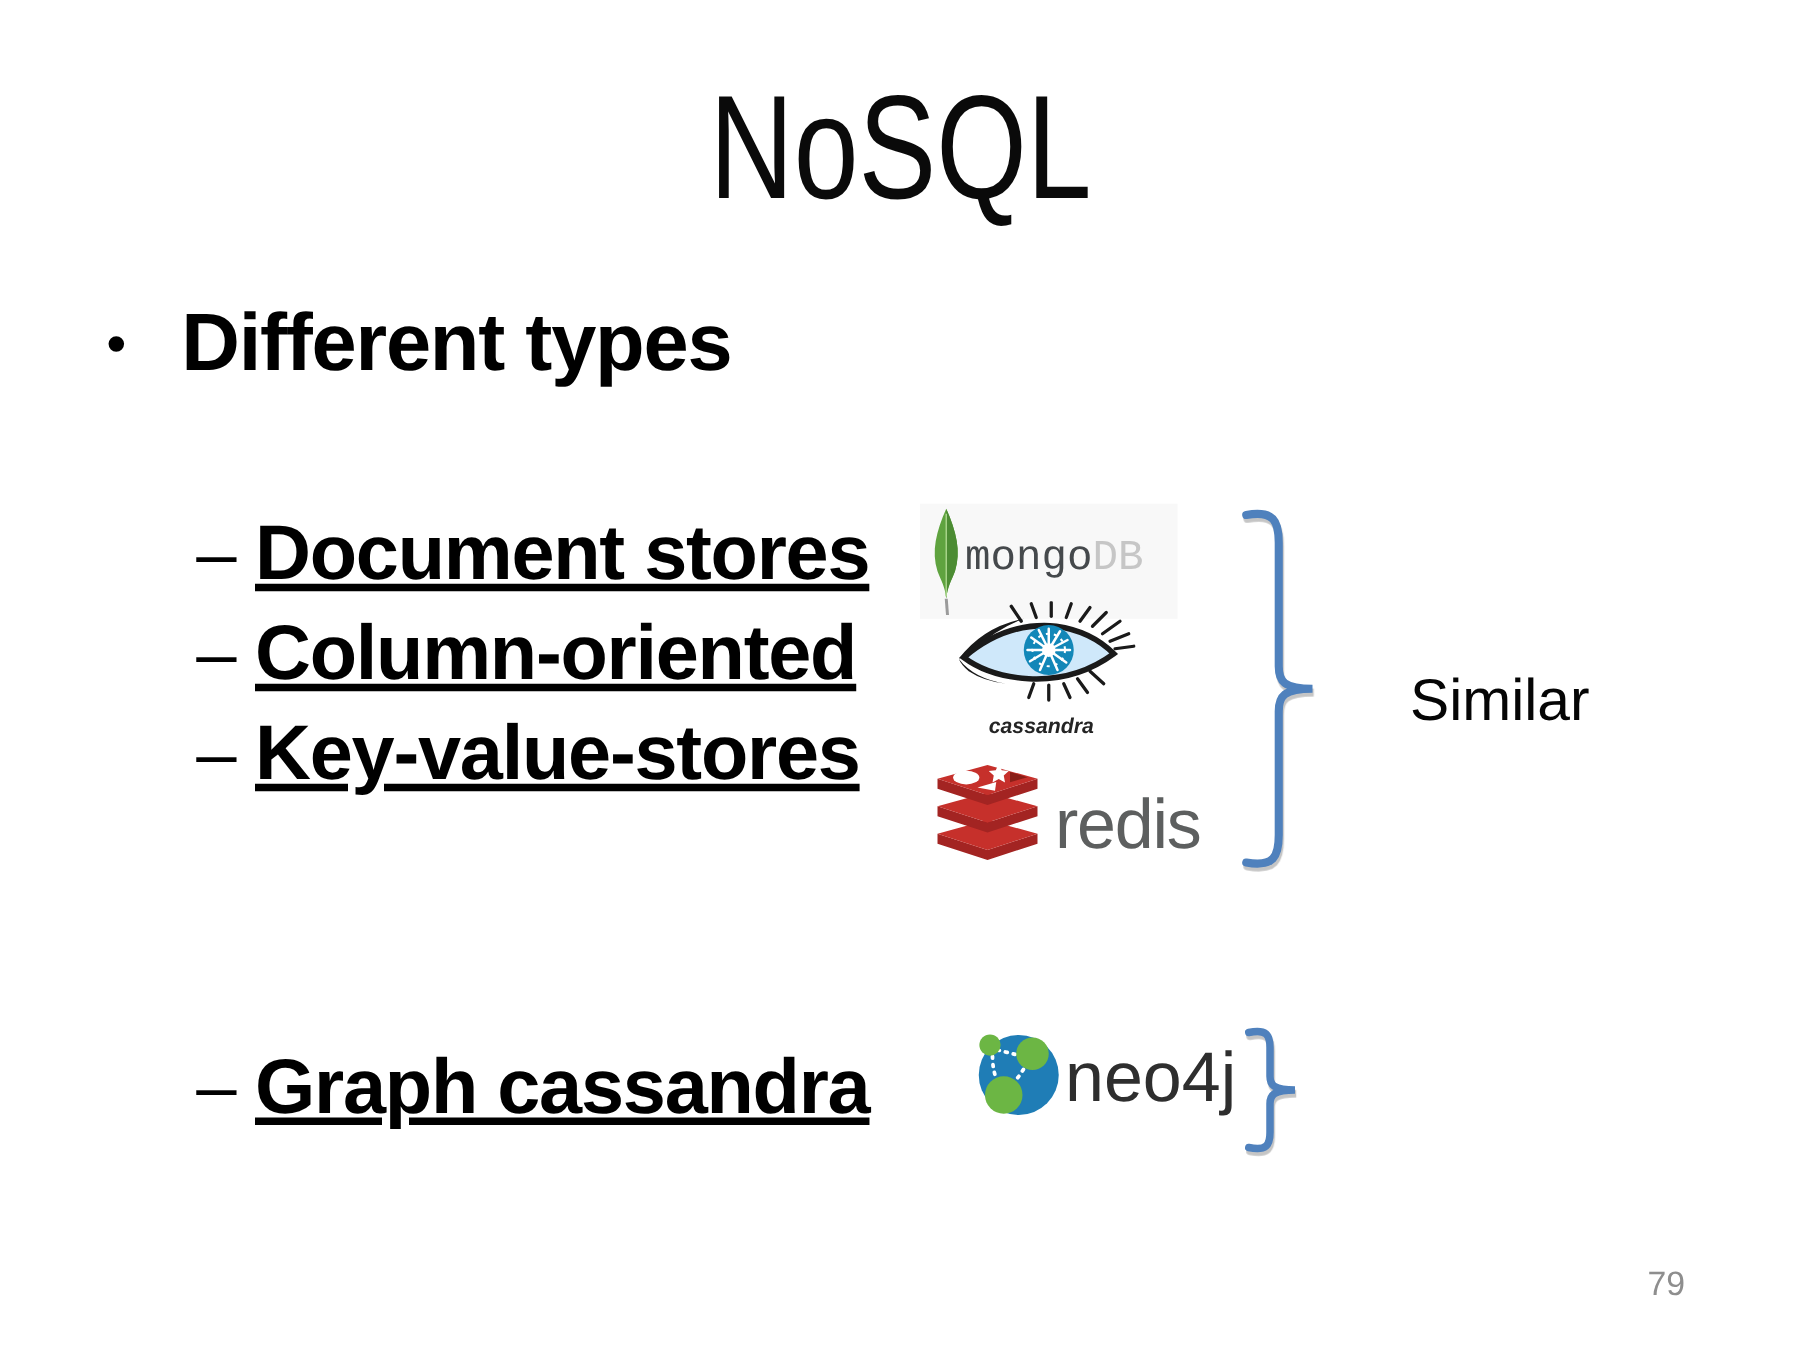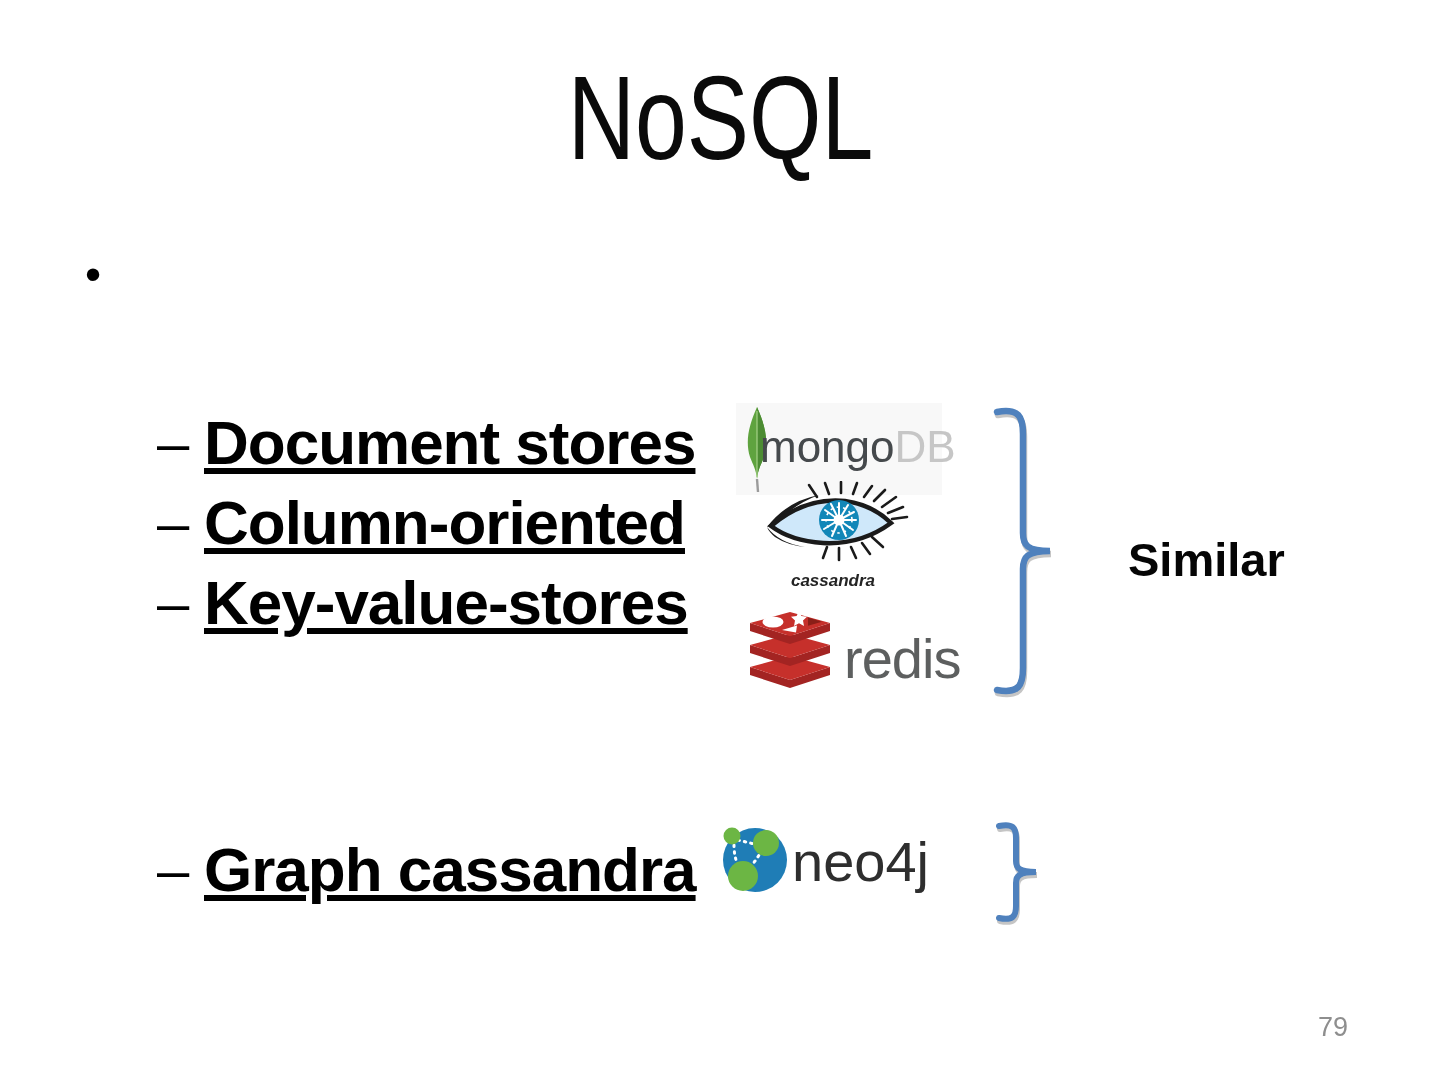--- a/index.html
+++ b/index.html
@@ -28,61 +28,62 @@
   .item .label  { font-size:62px; line-height:68px; font-weight:700; letter-spacing:-1px;text-decoration:underline; }
   .item-1 { top:409px; }
   .item-2 { top:489px; }
   .item-3 { top:569px; }
   .item-4 { top:836px; }
 
   
   .logo { position:absolute; }
   .mongodb-logo { left:736px; top:403px; width:206px; height:92px; background:#f8f8f8; display:flex; align-items:center; }
   .mongodb-leaf { position:absolute; left:6px; top:2px; }
-  .mongodb-text { position:absolute; left:24px; top:18px; font-family:Liberation Sans, sans-serif; font-size:44px; line-height:52px; white-space:nowrap; }
+  .mongodb-text { position:absolute; left:36px; top:18px; font-family:Liberation Mono, monospace; font-size:34px; line-height:52px; white-space:nowrap; }
   .mongodb-text .dark  { color:#45494c; }
   .mongodb-text .light { color:#c6c6c6; }
 
   .cassandra-logo { left:757px; top:481px; width:152px; height:110px; }
   .cassandra-text { position:absolute; left:0; bottom:0; width:100%; text-align:center;
     font-style:italic; font-weight:700; font-size:17px; color:#242424; letter-spacing:0px; }
 
   .redis-logo { left:744px; top:612px; width:214px; height:88px; }
   .redis-text { position:absolute; left:100px; top:14px; font-size:56px; font-weight:400;
     color:#5d5f5f; letter-spacing:-1px; }
 
-  .neo4j-logo { left:720px; top:823px; width:192px; height:76px; }
+  .neo4j-logo { left:780px; top:823px; width:192px; height:76px; }
   .neo4j-text { position:absolute; left:72px; top:6px; font-size:56px; font-weight:300;
     color:#2e2e2e; letter-spacing:0px; }
 
   
   .brace { position:absolute; }
   .brace svg { filter:drop-shadow(1px 3px 0 rgba(150,150,150,0.55)); }
   .brace-similar { left:992px; top:404px; }
   .brace-different { left:994px; top:819px; }
 
   
-  .group-label { position:absolute; font-size:47px; font-weight:700; color:#050505; }
+  .group-label { position:absolute; font-size:47px; font-weight:400; color:#050505; }
   .similar-label   { left:1128px; top:532px; }
   .different-label { left:1130px; top:831px; }
 
   
   .page-number { position:absolute; left:1318px; top:1012px; font-size:27px; color:#8e8e8e; }
 </style>
 </head>
 <body>
 
 <div class="slide">
 
   <div class="title">
     <span class="squeeze">NoSQL</span>
   </div>
 
   <div class="heading">
     <span class="marker">•</span>
+    <span class="label">Different types</span>
   </div>
 
   <div class="item item-1">
     <span class="marker">–</span>
     <span class="label">Document stores</span>
   </div>
   <div class="item item-2">
     <span class="marker">–</span>
     <span class="label">Column-oriented</span>
   </div>

